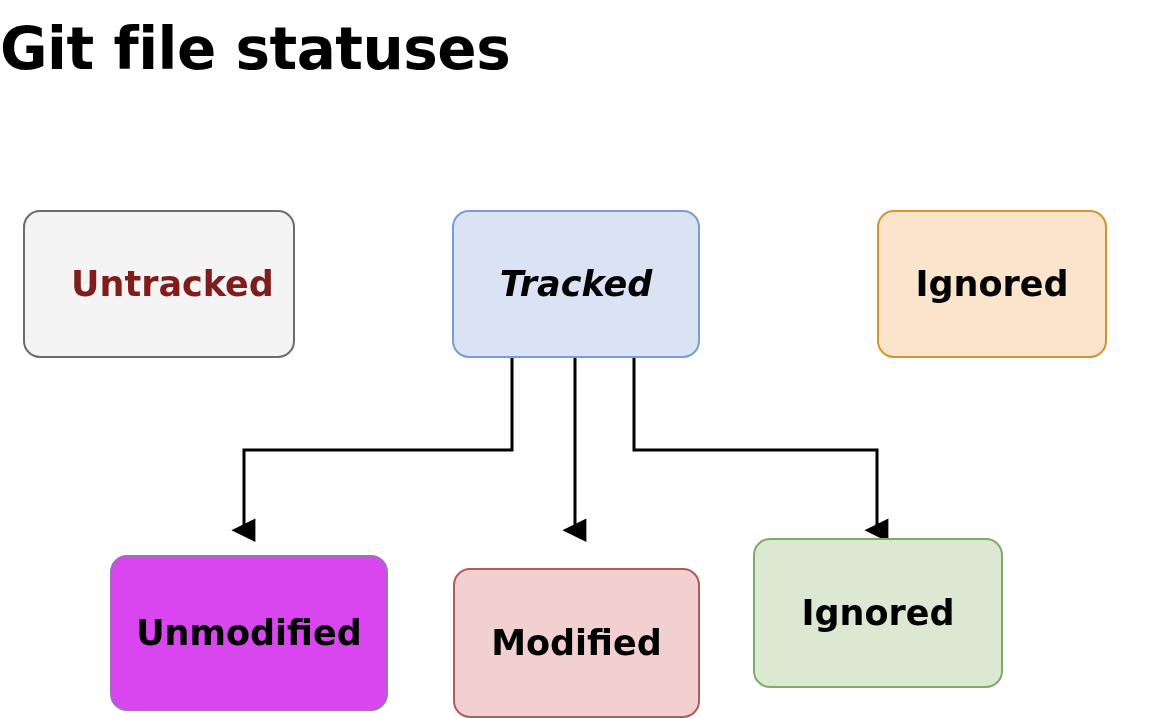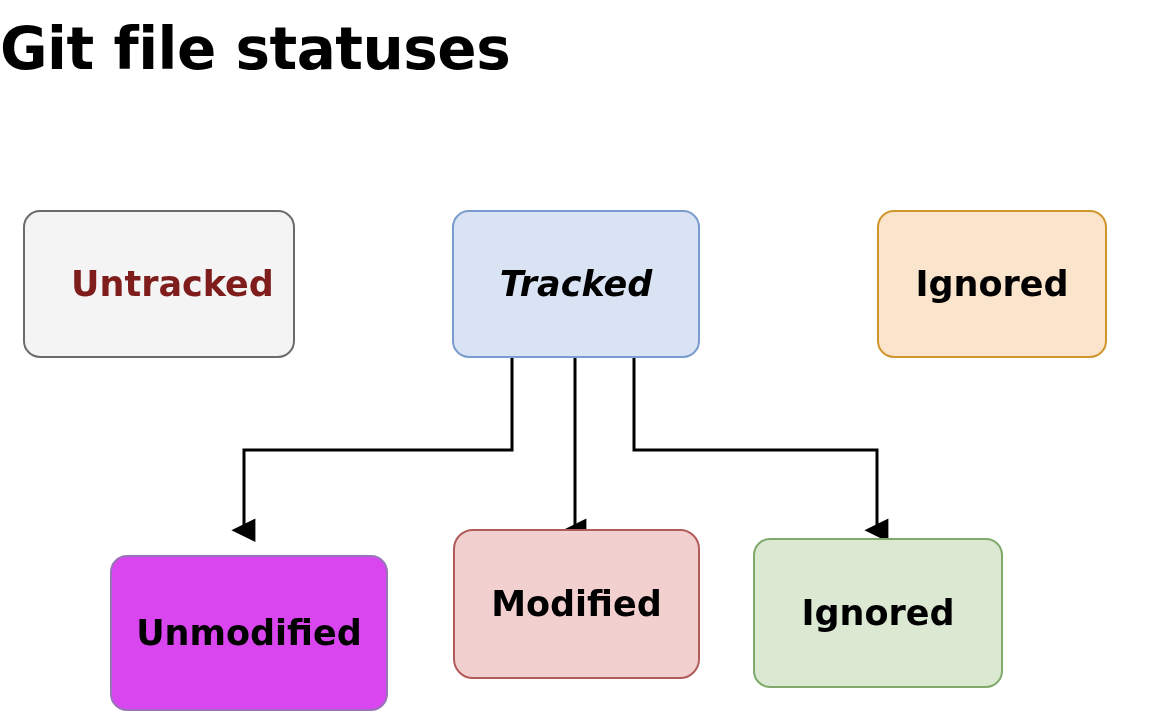--- a/index.html
+++ b/index.html
@@ -87,21 +87,21 @@
       </div>
       <div class="node" style="left: 452px; top: 210px; width: 248px; height: 148px; background: rgb(218, 227, 243); border-color: rgb(122, 156, 207);">
         <span class="node-label" style="color: rgb(0, 0, 0); font-style: italic;">Tracked</span>
       </div>
       <div class="node" style="left: 877px; top: 210px; width: 230px; height: 148px; background: rgb(250, 228, 204); border-color: rgb(209, 150, 43);">
         <span class="node-label" style="color: rgb(0, 0, 0);">Ignored</span>
       </div>
       <div class="node" style="left: 110px; top: 538px; width: 278px; height: 156px; background: #d946ef; border-color: rgb(154, 114, 184); margin-top: 17px;">
         <span class="node-label" style="color: rgb(0, 0, 0);">Unmodified</span>
       </div>
-      <div class="node" style="left: 453px; top: 529px; width: 247px; height: 150px; background: rgb(242, 208, 208); border-color: rgb(177, 91, 91); border-radius: 20px;">
+      <div class="node" style="left: 453px; top: 568px; width: 247px; height: 150px; background: rgb(242, 208, 208); border-color: rgb(177, 91, 91);">
         <span class="node-label" style="color: rgb(0, 0, 0);">Modified</span>
       </div>
       <div class="node" style="left: 753px; top: 538px; width: 250px; height: 150px; background: rgb(219, 232, 210); border-color: rgb(127, 170, 107);">
         <span class="node-label" style="color: rgb(0, 0, 0);">Ignored</span>
       </div>
     </div>
 
 </div>
 
 </body></html>

